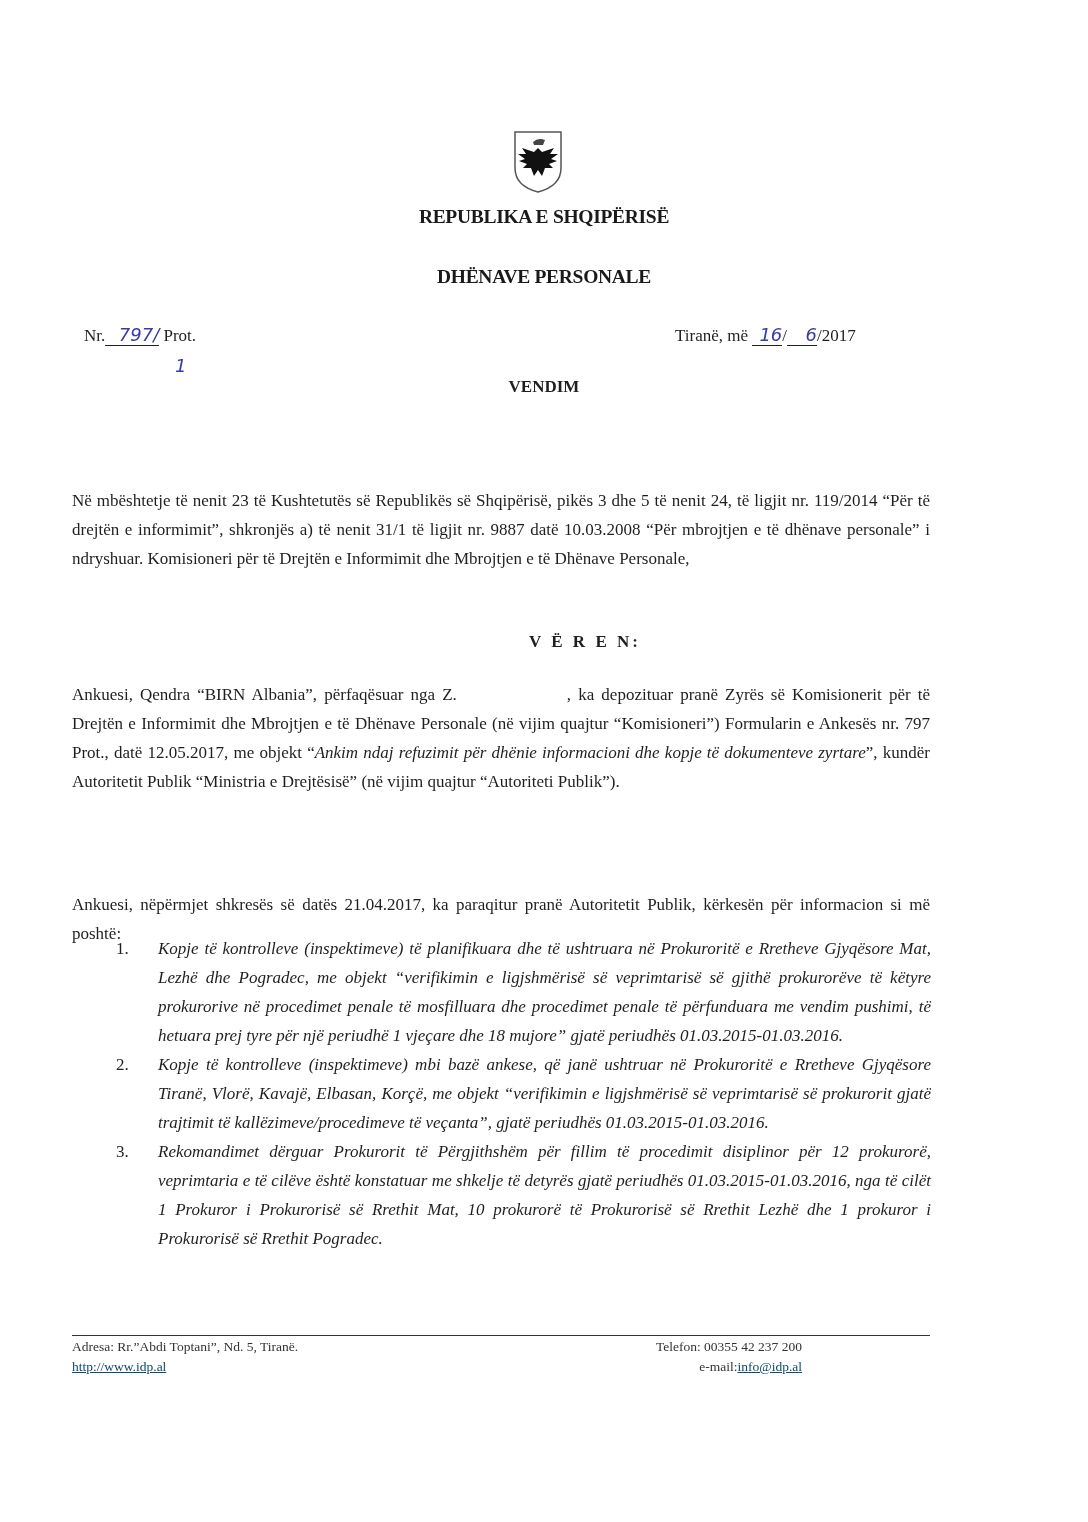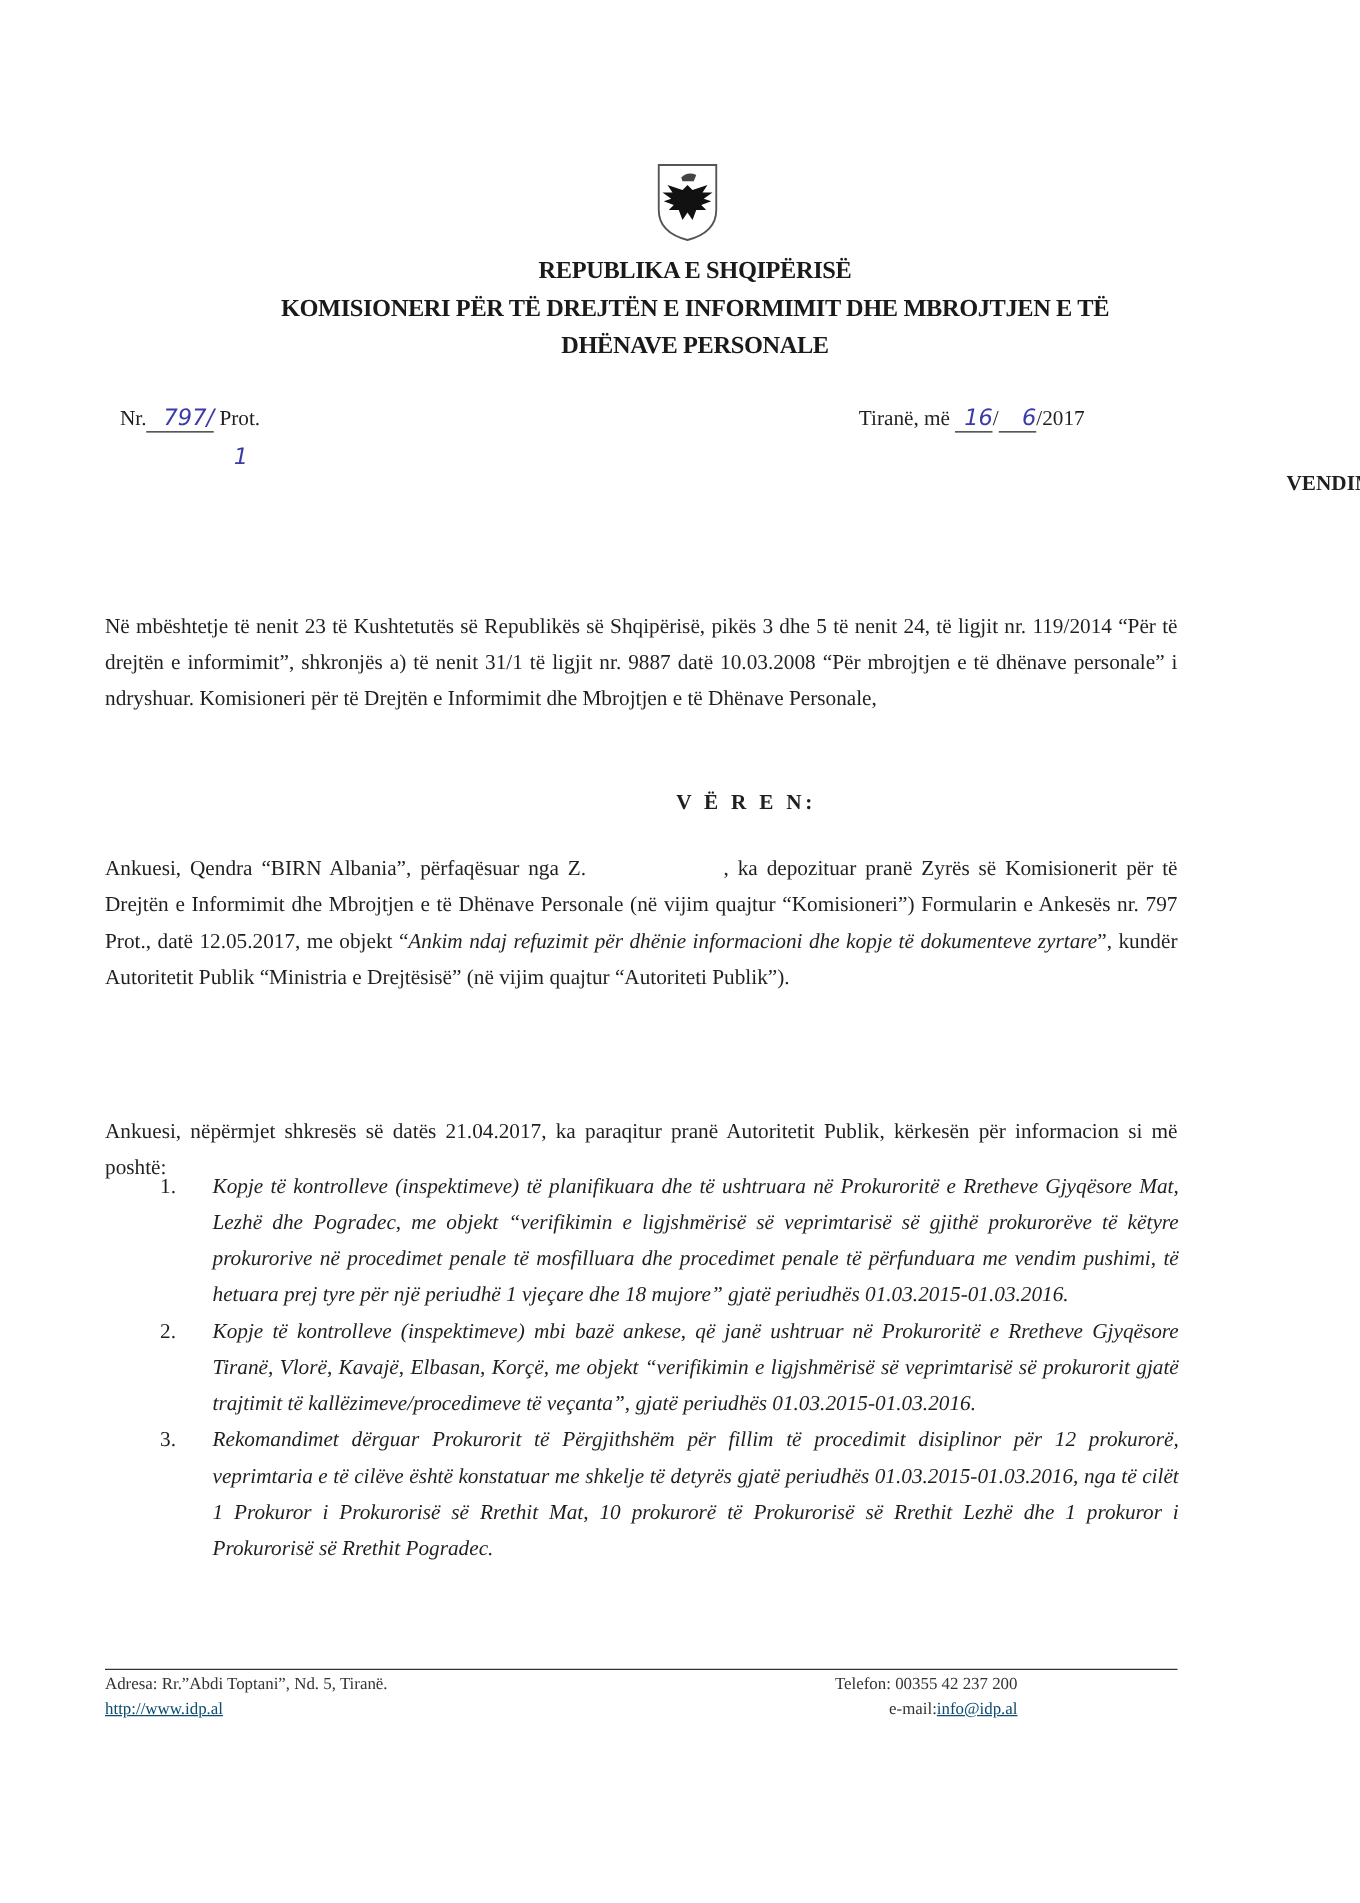--- a/index.html
+++ b/index.html
@@ -1,35 +1,35 @@
 <!DOCTYPE html>
 <html><head>
 <meta charset="utf-8">
 <style>
   html, body { margin: 0; padding: 0; background: #ffffff; }
   body { width: 1088px; height: 1522px; position: relative; overflow: hidden;
          font-family: "Liberation Serif", "DejaVu Serif", serif; color: #1f1f1f; }
-  .page { position: absolute; left: 12px; top: 0; width: 960px; height: 1522px; }
+  .page { position: absolute; left: 0; top: 0; width: 960px; height: 1522px; }
 
   .emblem { position: absolute; left: 511px; top: 128px; width: 54px; height: 66px; }
   .hdr { position: absolute; left: 0; width: 1088px; text-align: center; font-weight: bold;
          font-size: 19.5px; letter-spacing: -0.3px; color: #1a1a1a; }
   .hdr1 { top: 206px; }
   .hdr2 { top: 237px; }
   .hdr3 { top: 266px; }
 
   .ref-left { position: absolute; left: 84px; top: 324px; font-size: 17px; }
   .ref-right { position: absolute; left: 675px; top: 324px; font-size: 17px; }
   .hand { font-family: "DejaVu Sans", sans-serif; font-style: italic; color: #3a3aa8;
           font-size: 18px; font-weight: normal; }
   .uline { display: inline-block; border-bottom: 1.5px solid #222; text-align: right; }
   .subnum { position: absolute; left: 175px; top: 355px; }
 
   .title { position: absolute; left: 0; width: 1088px; text-align: center; font-weight: bold; font-size: 17px; }
-  .t-vendim { top: 377px; text-align: right; }
+  .t-vendim { top: 377px; }
   .t-nr { top: 429px; font-size: 18px; }
   .t-veren { top: 632px; letter-spacing: 3px; margin-left: 41px; }
 
   .para { position: absolute; left: 72px; width: 858px; font-size: 17px; line-height: 29px;
           text-align: justify; }
   .p1 { top: 486px; }
   .p2 { top: 680px; }
   .p3 { top: 850px; margin-top: 40px; }
   .para i { font-style: italic; }
   .blank { display: inline-block; width: 110px; }
@@ -54,21 +54,20 @@
 
 <div class="page">
 
   <svg class="emblem" viewBox="0 0 54 66">
     <path d="M4 4 H50 V40 Q50 58 27 64 Q4 58 4 40 Z" fill="none" stroke="#555" stroke-width="1.5"></path>
     <path d="M22 14 q5 -5 12 -2 l-2 5 h-9 z" fill="#444"></path>
     <path d="M27 20 l4 4 l12 -4 l-4 6 l8 0 l-7 5 l6 2 l-8 3 l4 4 l-8 0 l-3 8 l-4 -6 l-4 6 l-3 -8 l-8 0 l4 -4 l-8 -3 l6 -2 l-7 -5 l8 0 l-4 -6 l12 4 z" fill="#111"></path>
   </svg>
 
   <div class="hdr hdr1">REPUBLIKA E SHQIPËRISË</div>
-  <div class="hdr hdr2">KOMISIONERI PËR TË DREJTËN E  INFORMIMIT DHE MBROJTJEN E TË</div>
   <div class="hdr hdr3">DHËNAVE PERSONALE</div>
 
   <div class="ref-left">
     <span>Nr.</span><span class="uline hand" style="width:54px">797/</span>
     <span>Prot.</span>
   </div>
   <div class="subnum hand">1</div>
 
   <div class="ref-right">
     <span>Tiranë, më</span>

